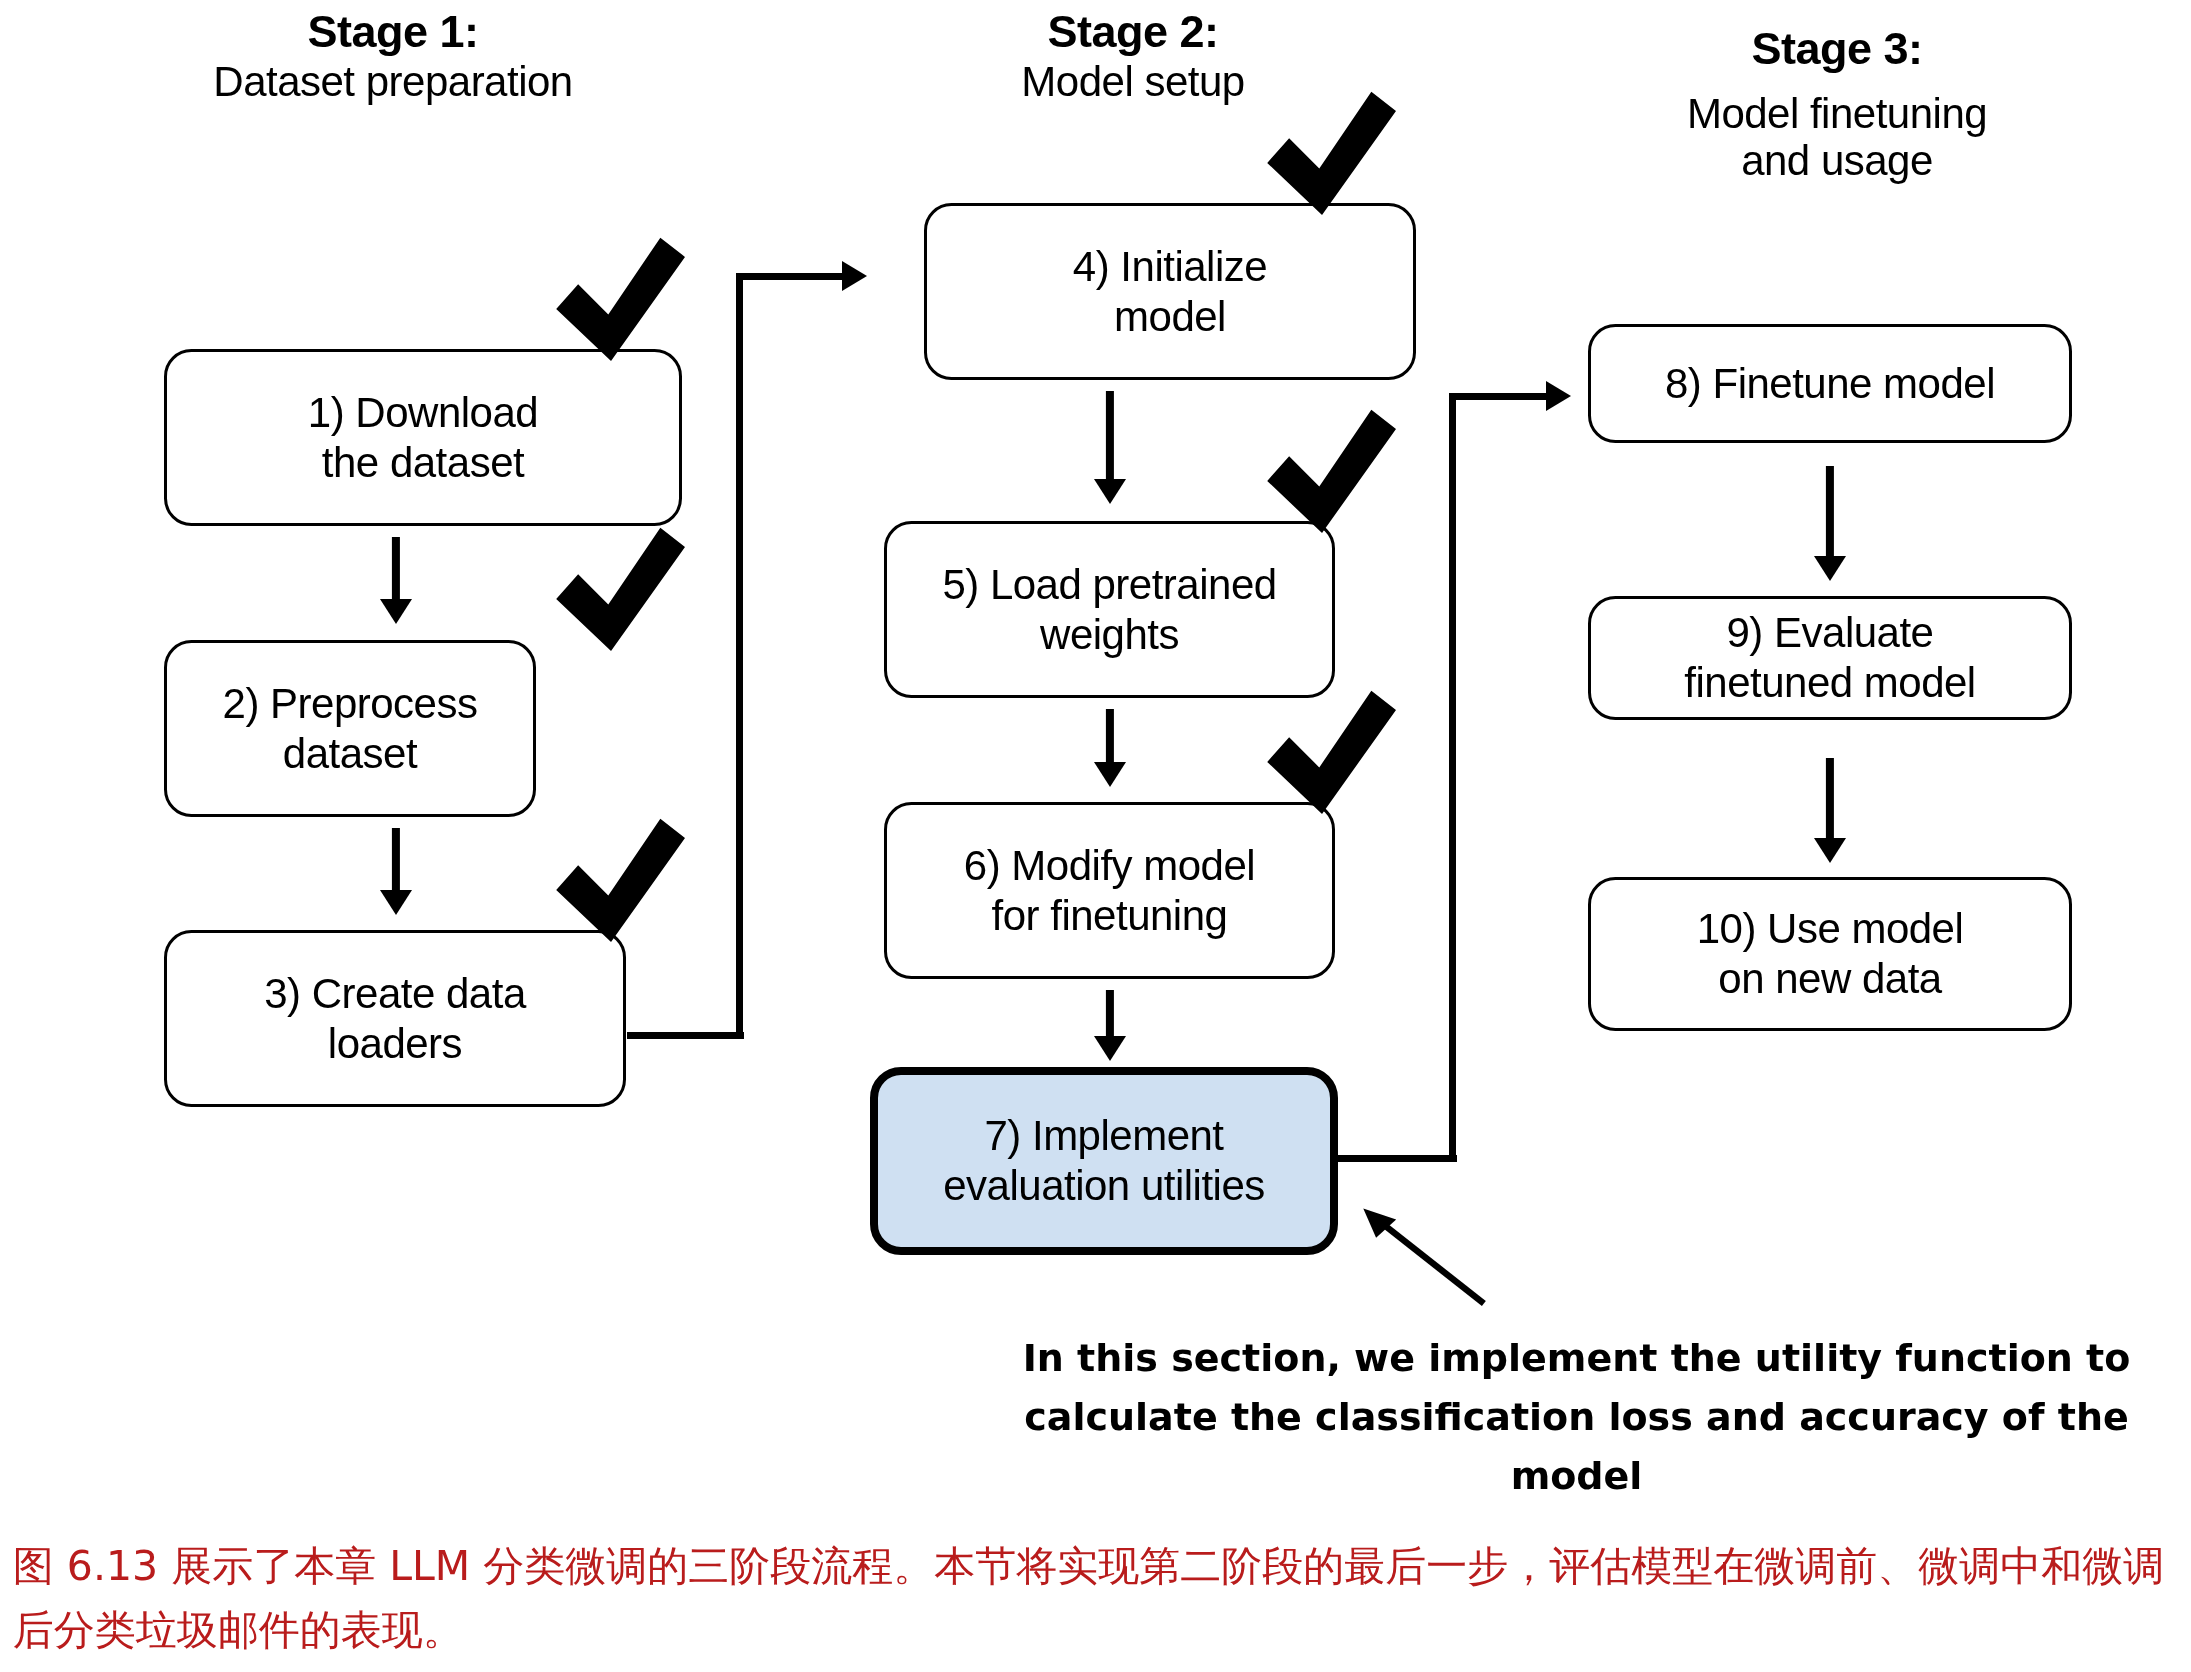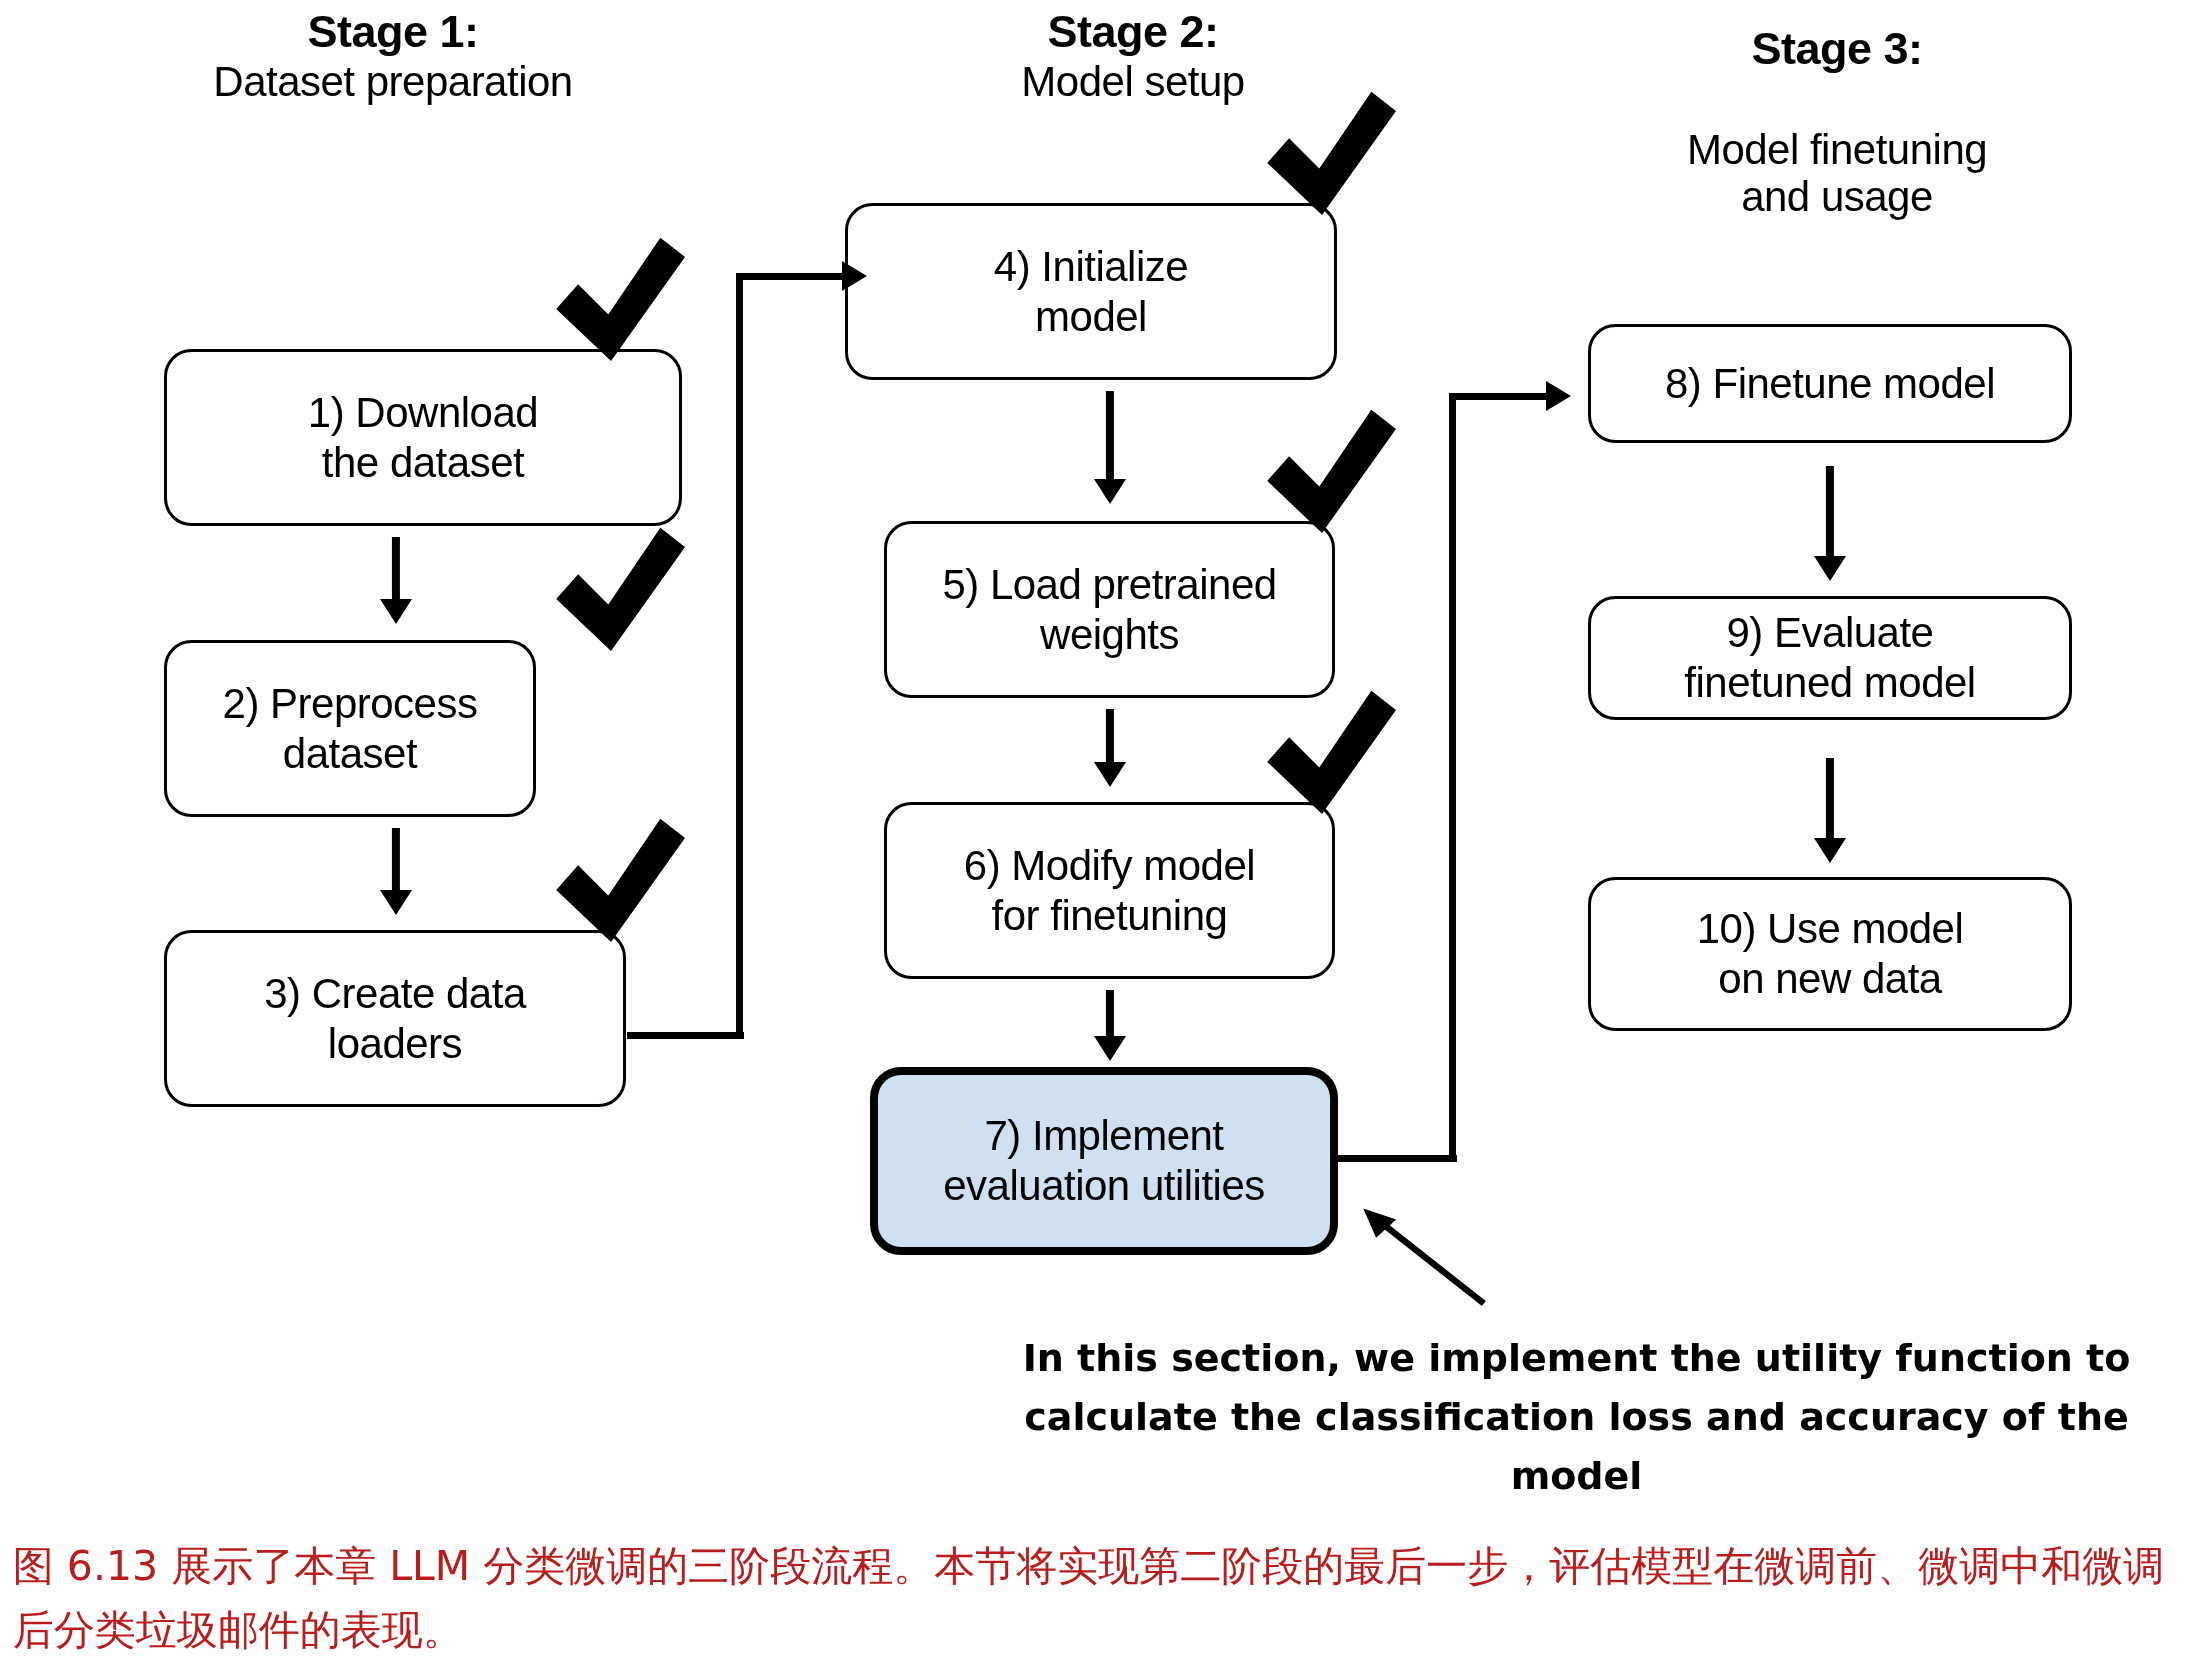--- a/index.html
+++ b/index.html
@@ -78,40 +78,40 @@
     <div class="s-sub">Dataset preparation</div>
   </div>
 
   <div class="stage-head" style="left:795px;top:7.3px;width:676px;">
     <div class="s-title">Stage 2:</div>
     <div class="s-sub">Model setup</div>
   </div>
 
   <div class="stage-head" style="left:1517px;top:7.3px;width:640px;white-space:pre-line;">
     <div class="s-title">Stage 3:</div>
-    <div class="s-sub" style="white-space:pre-line;margin-top:36px;">Model finetuning
+    <div class="s-sub" style="white-space:pre-line;">Model finetuning
 and usage</div>
   </div>
 
   <div class="node" style="left:164px;top:349px;width:518px;height:177px;white-space:pre-line;">
     <span>1) Download
 the dataset</span>
   </div>
 
   <div class="node" style="left:164px;top:640px;width:372px;height:177px;white-space:pre-line;">
     <span>2) Preprocess
 dataset</span>
   </div>
 
   <div class="node" style="left:164px;top:930px;width:462px;height:177px;white-space:pre-line;">
     <span>3) Create data
 loaders</span>
   </div>
 
-  <div class="node" style="left:845px;top:203px;width:492px;height:177px;white-space:pre-line;text-align:center;">
+  <div class="node" style="left:924px;top:203px;width:492px;height:177px;white-space:pre-line;text-align:center;">
     <span>4) Initialize
 model</span>
   </div>
 
   <div class="node" style="left:884px;top:521px;width:451px;height:177px;white-space:pre-line;">
     <span>5) Load pretrained
 weights</span>
   </div>
 
   <div class="node" style="left:884px;top:802px;width:451px;height:177px;white-space:pre-line;">

